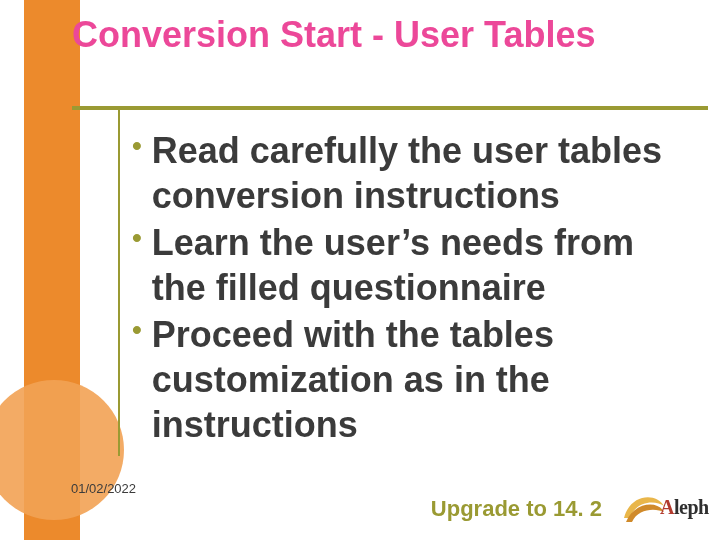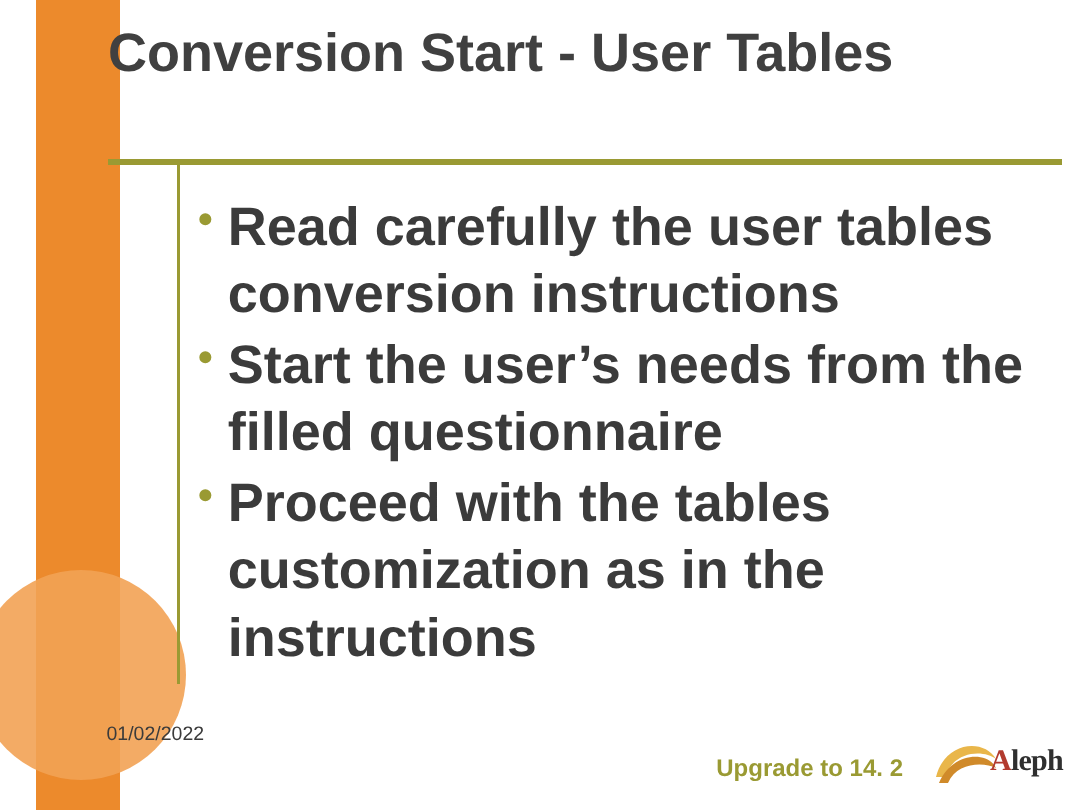--- a/index.html
+++ b/index.html
@@ -32,21 +32,21 @@
   }
   
   .title {
     position: absolute;
     left: 72px;
     top: 14px;
     width: 590px;
     font-weight: 700;
     font-size: 36px;
     line-height: 1.15;
-    color: #404040;
+    color: #ec4899;
   }
   
   .title-rule {
     position: absolute;
     left: 72px;
     top: 106px;
     width: 636px;
     height: 4px;
     background: #9a9a33;
   }
@@ -92,21 +92,21 @@
     left: 24px;
     bottom: 44px;
     font-size: 13px;
     color: #3b3b3b;
     padding-left: 47px;
   }
   .footer-title {
     position: absolute;
     right: 118px;
     bottom: 18px;
-    font-size: 16px;
+    font-size: 22px;
     font-weight: 700;
     color: #9a9a33;
   }
   
   .logo {
     position: absolute;
     right: 10px;
     bottom: 8px;
     width: 90px;
     height: 44px;
@@ -143,21 +143,21 @@
   <div class="title-rule"></div>
   <div class="vline"></div>
 
   <div class="body">
     <div class="bullet-row">
       <span class="bul">•</span>
       <span class="btxt">Read carefully the user tables conversion instructions</span>
     </div>
     <div class="bullet-row">
       <span class="bul">•</span>
-      <span class="btxt">Start the user’s needs from the filled questionnaire</span>
+      <span class="btxt">Learn the user’s needs from the filled questionnaire</span>
     </div>
     <div class="bullet-row">
       <span class="bul">•</span>
       <span class="btxt">Proceed with the tables customization as in the instructions</span>
     </div>
   </div>
 
   <div class="footer-date">01/02/2022</div>
   <div class="footer-title">Upgrade to 14. 2</div>
 

